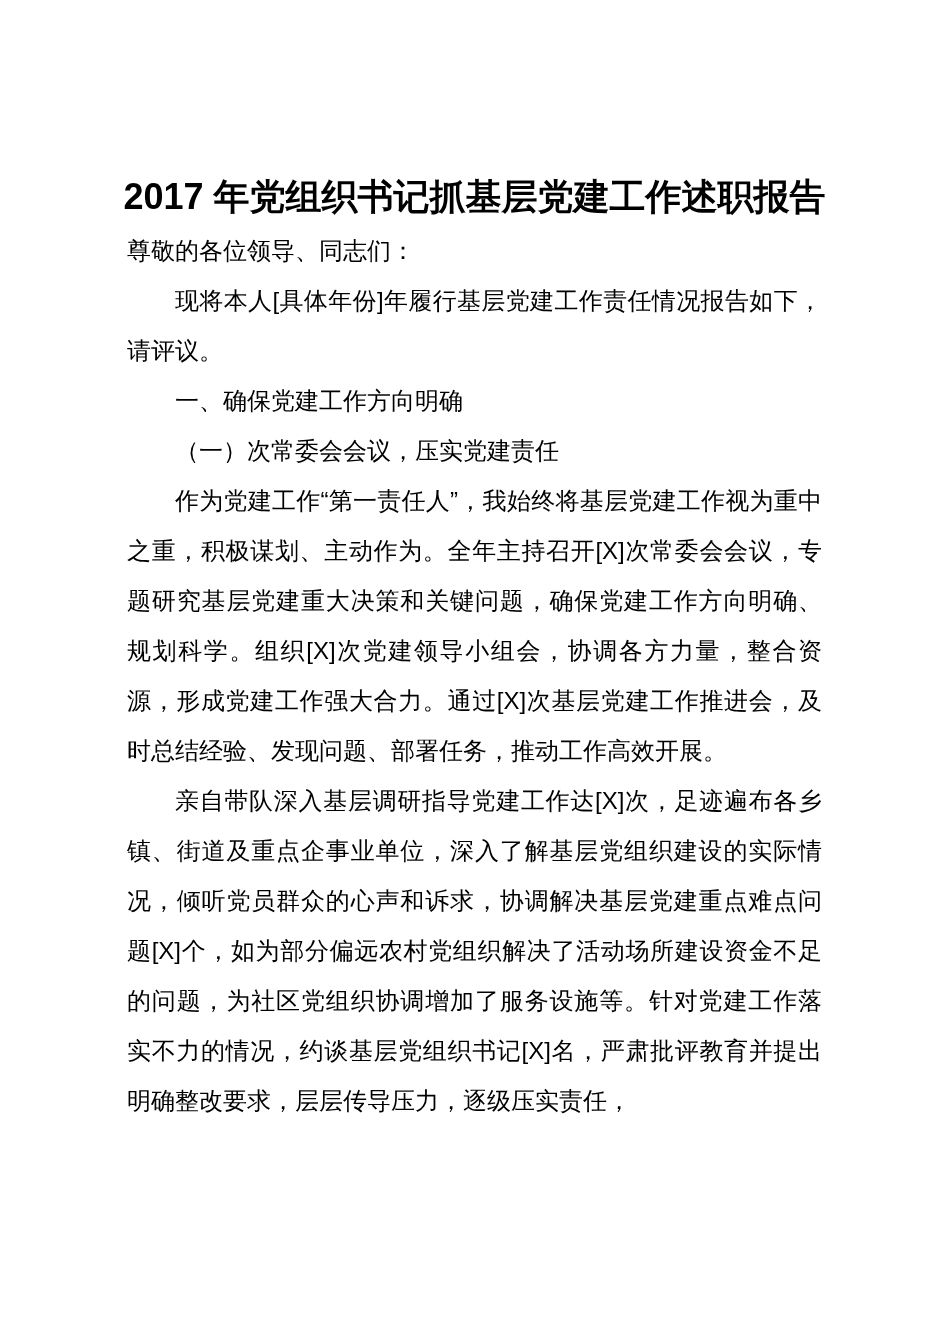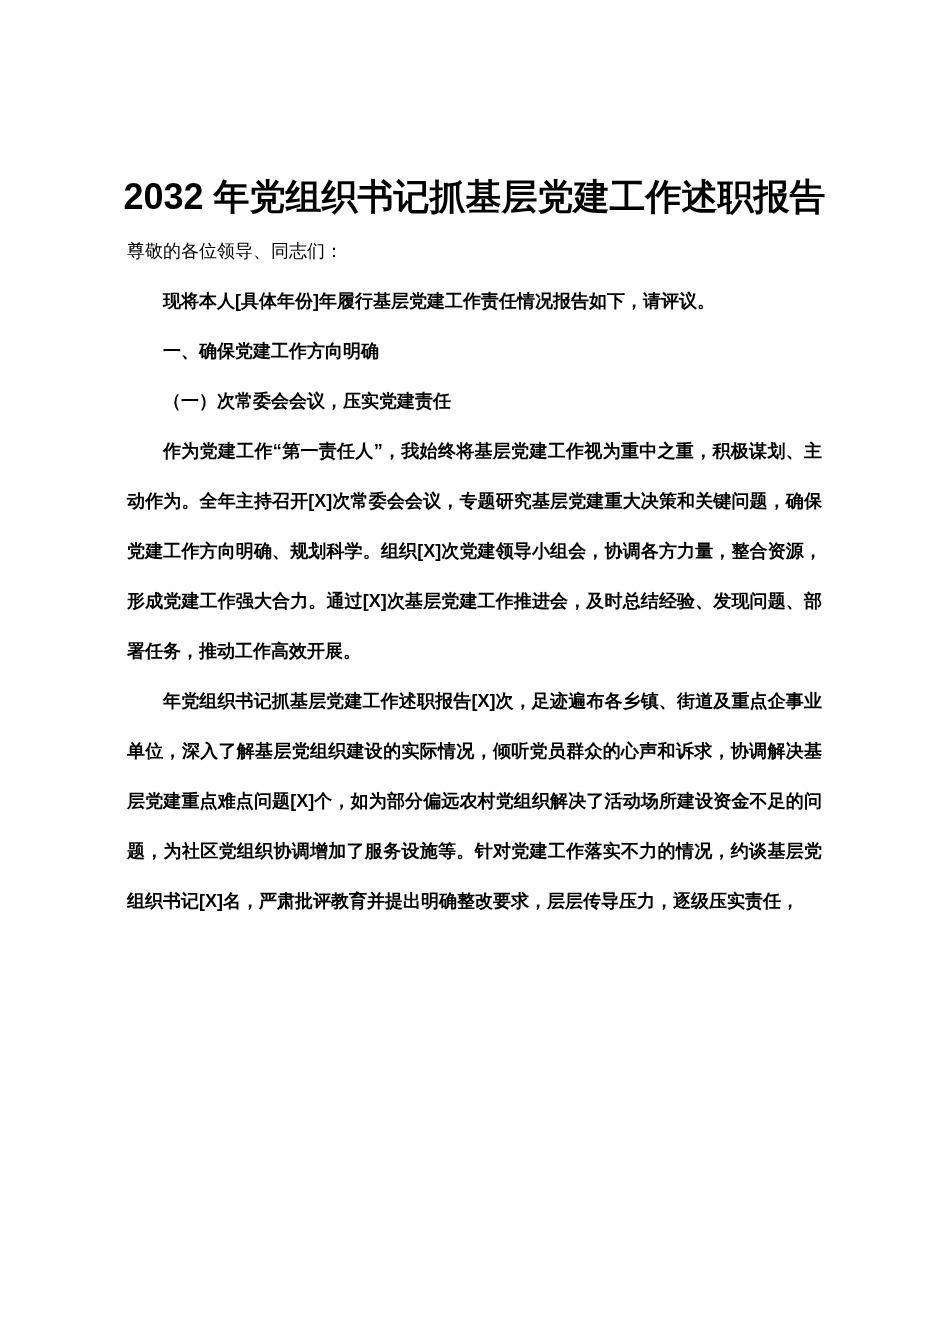--- a/index.html
+++ b/index.html
@@ -25,41 +25,40 @@
     margin: 0 -20px;
     font-size: 36px;
     font-weight: bold;
     line-height: 58px;
     text-align: center;
     white-space: nowrap;
     letter-spacing: 0px;
   }
   .para {
     margin: 0;
-    font-size: 18px;
+    font-size: 24px;
     line-height: 50px;
     text-align: justify;
     letter-spacing: 0px;
     word-break: break-all;
   }
   .indented {
     text-indent: 2em;
-    font-weight: bold;
   }
 </style>
 </head>
 <body>
 
 <div class="page">
-  <h1 class="doc-title">2032 年党组织书记抓基层党建工作述职报告</h1>
+  <h1 class="doc-title">2017 年党组织书记抓基层党建工作述职报告</h1>
 
   <p class="para">尊敬的各位领导、同志们：</p>
 
   <p class="para indented">现将本人[具体年份]年履行基层党建工作责任情况报告如下，请评议。</p>
 
   <p class="para indented">一、确保党建工作方向明确</p>
 
   <p class="para indented">（一）次常委会会议，压实党建责任</p>
 
   <p class="para indented">作为党建工作“第一责任人”，我始终将基层党建工作视为重中之重，积极谋划、主动作为。全年主持召开[X]次常委会会议，专题研究基层党建重大决策和关键问题，确保党建工作方向明确、规划科学。组织[X]次党建领导小组会，协调各方力量，整合资源，形成党建工作强大合力。通过[X]次基层党建工作推进会，及时总结经验、发现问题、部署任务，推动工作高效开展。</p>
 
-  <p class="para indented">年党组织书记抓基层党建工作述职报告[X]次，足迹遍布各乡镇、街道及重点企事业单位，深入了解基层党组织建设的实际情况，倾听党员群众的心声和诉求，协调解决基层党建重点难点问题[X]个，如为部分偏远农村党组织解决了活动场所建设资金不足的问题，为社区党组织协调增加了服务设施等。针对党建工作落实不力的情况，约谈基层党组织书记[X]名，严肃批评教育并提出明确整改要求，层层传导压力，逐级压实责任，</p>
+  <p class="para indented">亲自带队深入基层调研指导党建工作达[X]次，足迹遍布各乡镇、街道及重点企事业单位，深入了解基层党组织建设的实际情况，倾听党员群众的心声和诉求，协调解决基层党建重点难点问题[X]个，如为部分偏远农村党组织解决了活动场所建设资金不足的问题，为社区党组织协调增加了服务设施等。针对党建工作落实不力的情况，约谈基层党组织书记[X]名，严肃批评教育并提出明确整改要求，层层传导压力，逐级压实责任，</p>
 </div>
 
 </body></html>

